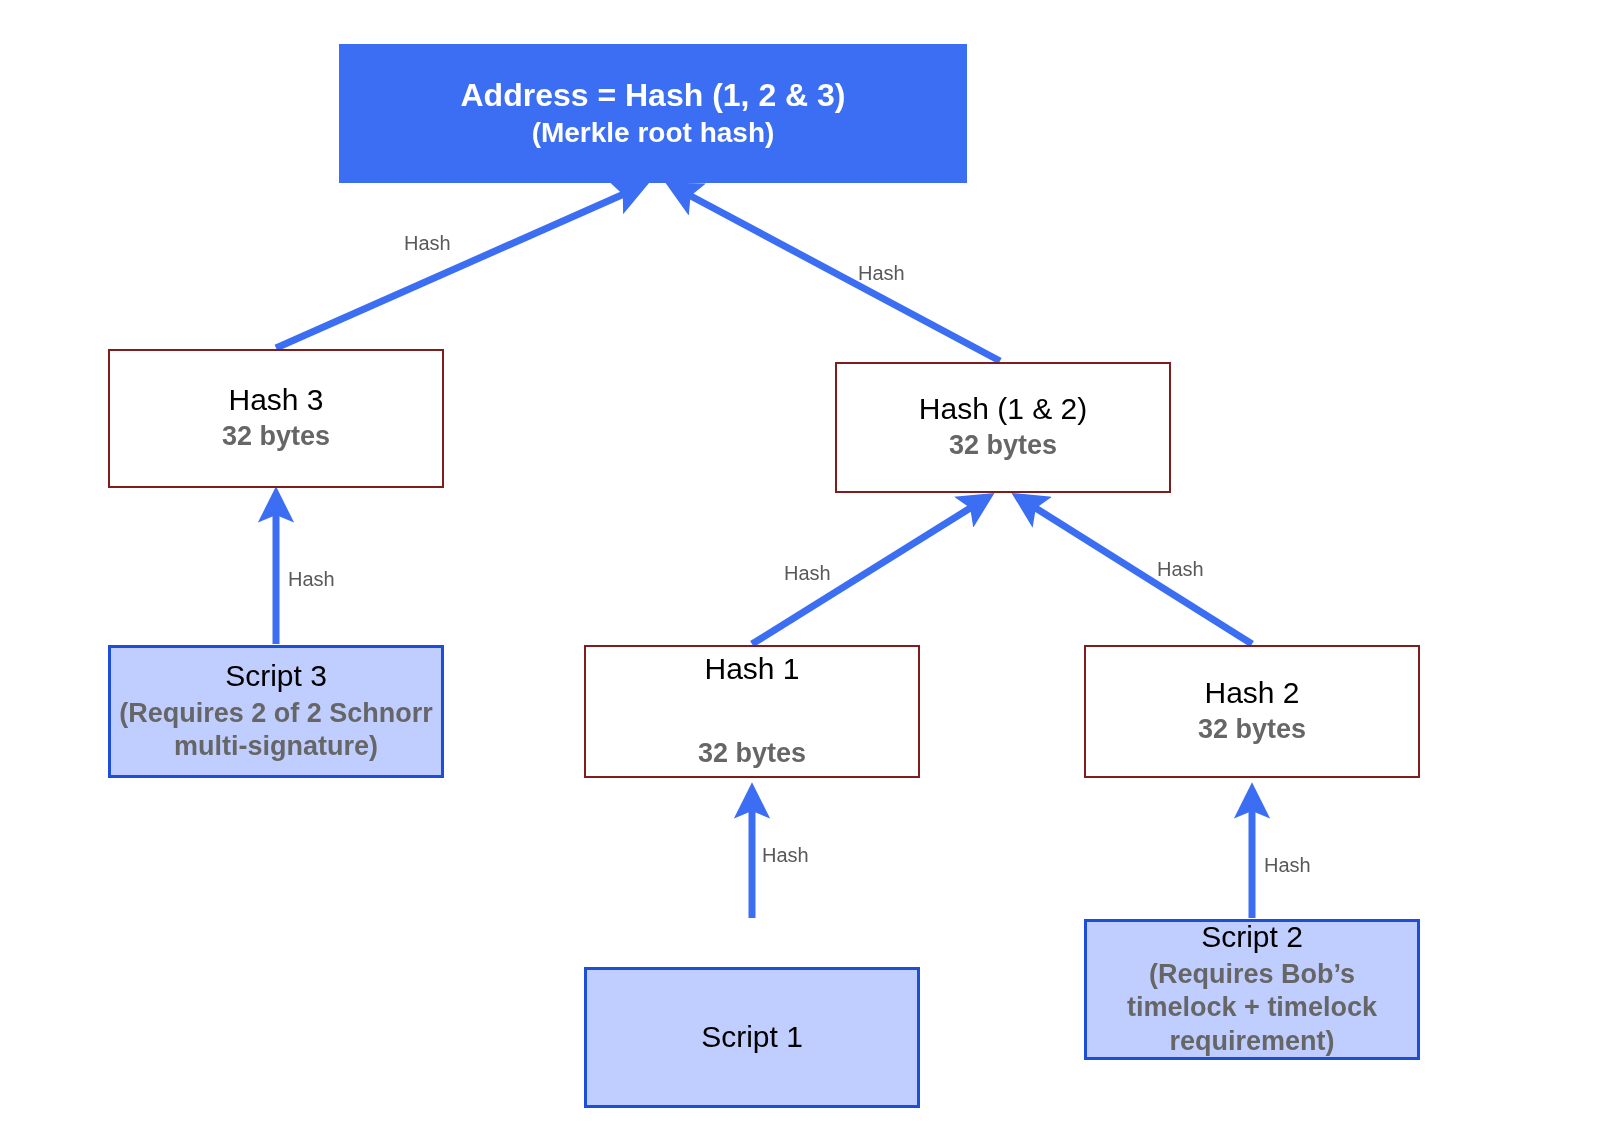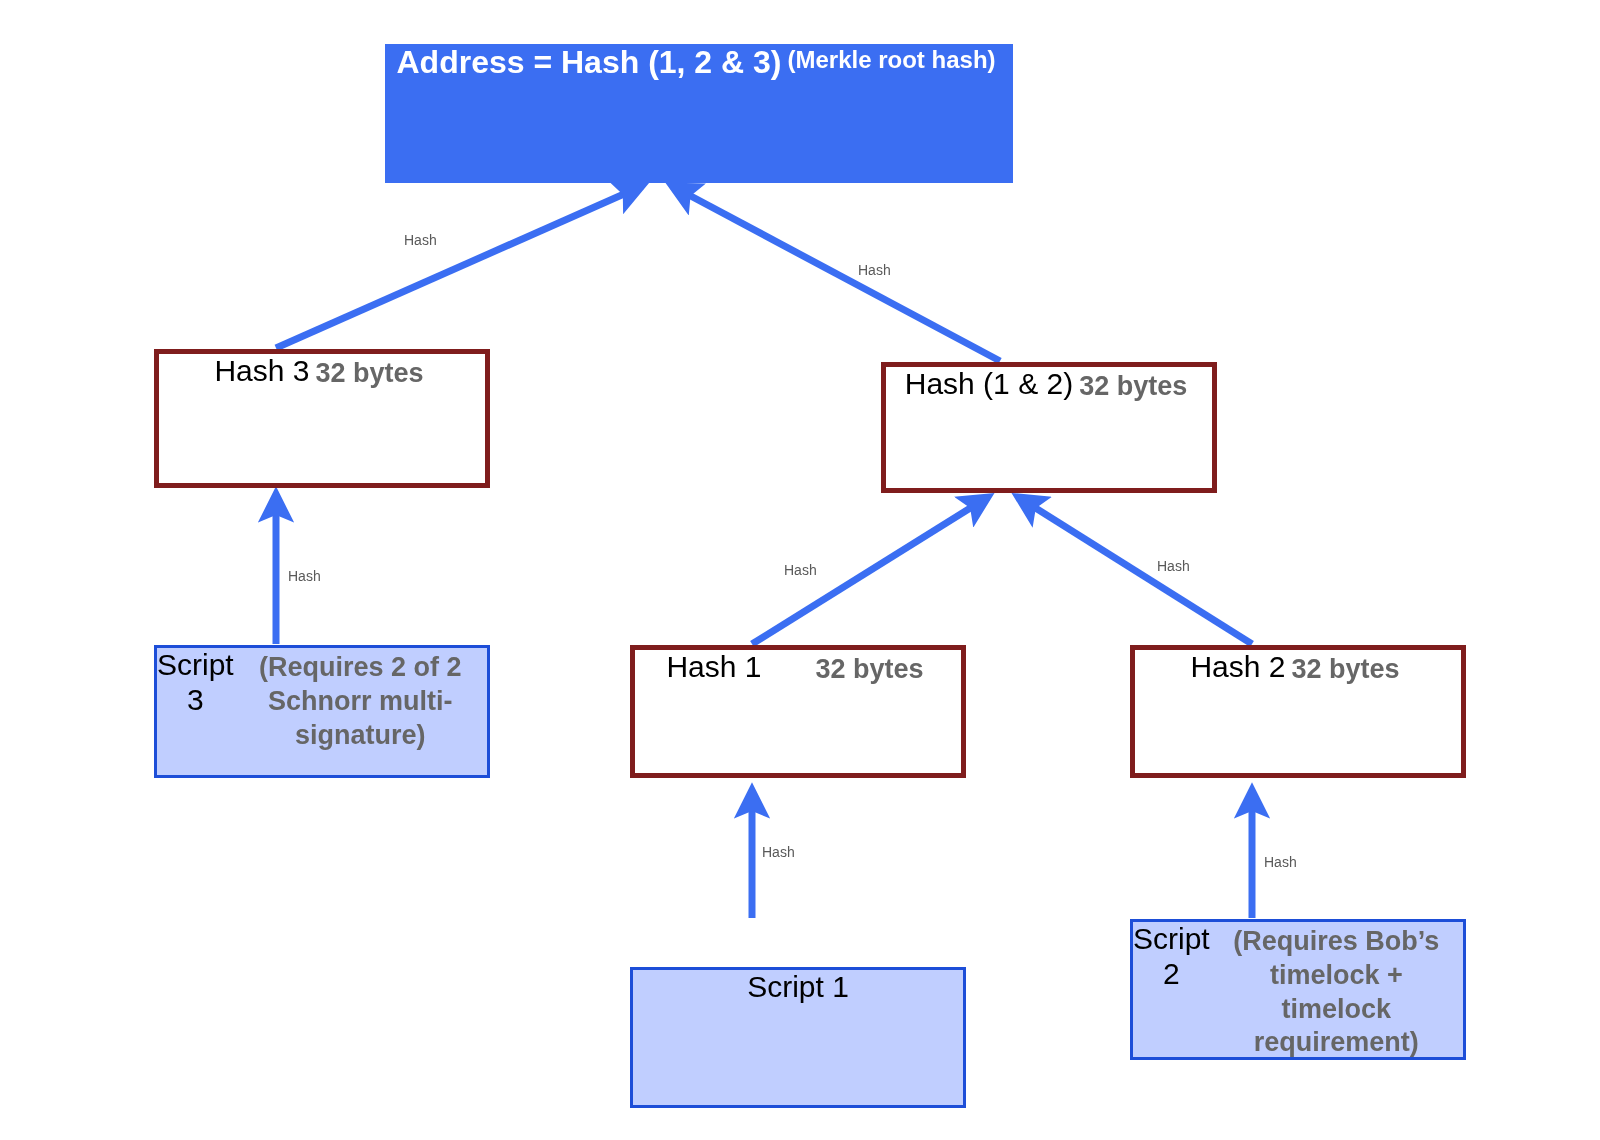--- a/index.html
+++ b/index.html
@@ -24,33 +24,32 @@
     position: absolute;
     left: 0;
     top: 0;
     width: 1600px;
     height: 1140px;
   }
   .node-box {
     position: absolute;
     box-sizing: border-box;
     display: flex;
-    flex-direction: row;
-    align-items: flex-start;
+    flex-direction: column;
+    align-items: center;
     justify-content: center;
     text-align: center;
-    margin-left: 46px;
   }
   .node-root {
     background: #3b6ef2;
     border: none;
   }
   .node-hash {
     background: #ffffff;
-    border: 5px solid #7f1d1d;
+    border: 2px solid #7f1d1d;
   }
   .node-script {
     background: #c0ceff;
     border: 3px solid #1d4ed8;
   }
   .node-title {
     font-size: 30px;
     font-weight: 400;
     color: #000000;
     line-height: 1.15;
@@ -62,28 +61,28 @@
   }
   .node-sub {
     font-size: 27px;
     font-weight: bold;
     color: #666666;
     line-height: 1.25;
     margin-top: 3px;
     padding: 0 6px;
   }
   .node-root .node-sub {
-    font-size: 24px;
+    font-size: 28px;
     font-weight: bold;
     color: #ffffff;
     margin-top: 1px;
   }
   .edge-label {
     position: absolute;
-    font-size: 14px;
+    font-size: 20px;
     color: #595959;
     font-family: "Liberation Sans", sans-serif;
     white-space: nowrap;
   }
 </style>
 </head>
 <body>
 
 <div id="diagram-root">
 

